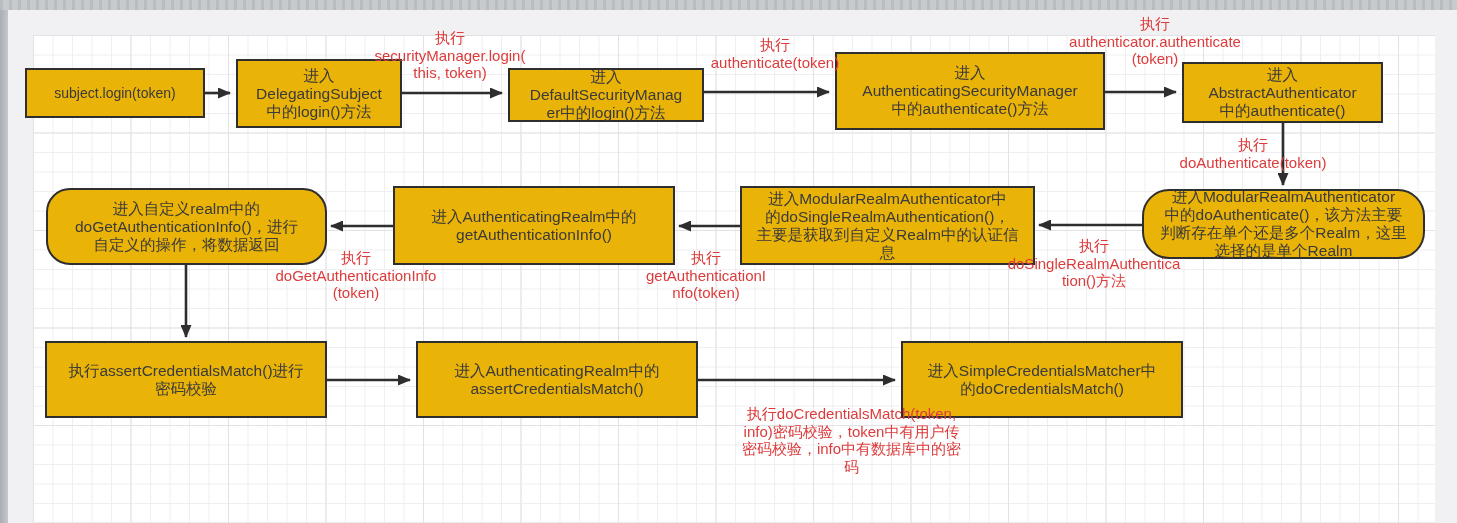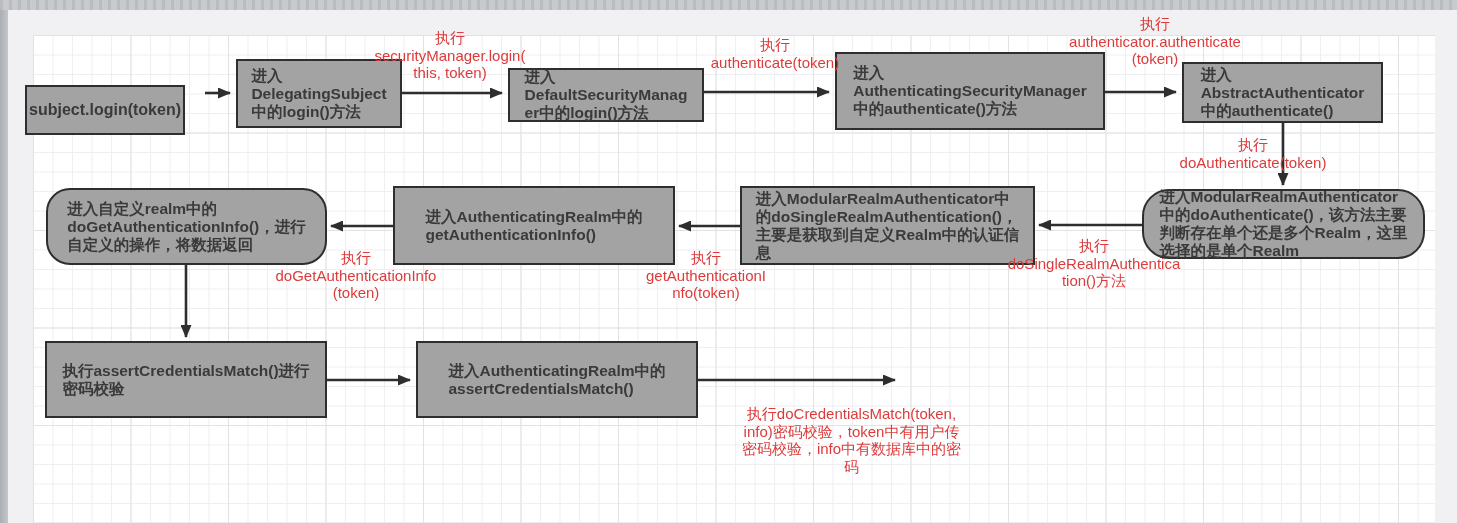--- a/index.html
+++ b/index.html
@@ -12,23 +12,23 @@
           background:linear-gradient(90deg,#aaadb2,#c3c6ca);}
   .canvas{position:absolute;left:8px;top:10px;width:1449px;height:513px;background:#f1f1f3;}
   .grid{position:absolute;left:25px;top:25px;width:1402px;height:488px;background-color:#ffffff;
         background-image:
           linear-gradient(#e2e2e6 1px,transparent 1px),
           linear-gradient(90deg,#e2e2e6 1px,transparent 1px),
           linear-gradient(#efeff2 1px,transparent 1px),
           linear-gradient(90deg,#efeff2 1px,transparent 1px);
         background-size:97.5px 97.5px,97.5px 97.5px,19.5px 19.5px,19.5px 19.5px;}
   .edges{position:absolute;left:0;top:0;width:1449px;height:513px;}
-  .node{position:absolute;box-sizing:border-box;border:2.5px solid #2e2e2e;background:#a3a3a3;
-        display:flex;align-items:center;justify-content:center;text-align:left;
-        white-space:pre-line;font-size:15.5px;line-height:18px;color:#3a3a3a;font-weight:bold;}
+  .node{position:absolute;box-sizing:border-box;border:2.5px solid #2e2e2e;background:#eab308;
+        display:flex;align-items:center;justify-content:center;text-align:center;
+        white-space:pre-line;font-size:15.5px;line-height:18px;color:#3a3a3a;}
   .elabel{position:absolute;text-align:center;white-space:pre-line;
         color:#dd3b3b;font-size:15px;line-height:17.5px;}
 </style>
 </head>
 <body>
 
 <div class="screen">
   <div class="top-chrome"></div>
   <div class="left-chrome"></div>
 
@@ -49,21 +49,21 @@
         <path d="M1275,113 V175" marker-end="url(#ah)"></path>
         <path d="M1134,215 H1031" marker-end="url(#ah)"></path>
         <path d="M732,216 H671" marker-end="url(#ah)"></path>
         <path d="M385,216 H323" marker-end="url(#ah)"></path>
         <path d="M178,255 V327" marker-end="url(#ah)"></path>
         <path d="M319,370 H402" marker-end="url(#ah)"></path>
         <path d="M690,370 H887" marker-end="url(#ah)"></path>
       </g>
     </svg>
 
-    <div class="node" style="left:17px;top:75px;width:160px;height:50px;font-size:16px;">subject.login(token)</div>
+    <div class="node" style="left:17px;top:58px;width:180px;height:50px;font-size:14px;">subject.login(token)</div>
     <div class="node" style="left:228px;top:49px;width:166px;height:69px;">进入
 DelegatingSubject
 中的login()方法</div>
     <div class="node" style="left:500px;top:58px;width:196px;height:54px;">进入
 DefaultSecurityManag
 er中的login()方法</div>
     <div class="node" style="left:827px;top:42px;width:270px;height:78px;">进入
 AuthenticatingSecurityManager
 中的authenticate()方法</div>
     <div class="node" style="left:1174px;top:52px;width:201px;height:61px;">进入
@@ -79,20 +79,22 @@
 息</div>
     <div class="node" style="left:385px;top:176px;width:282px;height:79px;">进入AuthenticatingRealm中的
 getAuthenticationInfo()</div>
     <div class="node" style="left:38px;top:178px;width:281px;height:77px;border-radius:24px;">进入自定义realm中的
 doGetAuthenticationInfo()，进行
 自定义的操作，将数据返回</div>
     <div class="node" style="left:37px;top:331px;width:282px;height:77px;">执行assertCredentialsMatch()进行
 密码校验</div>
     <div class="node" style="left:408px;top:331px;width:282px;height:77px;">进入AuthenticatingRealm中的
 assertCredentialsMatch()</div>
+    <div class="node" style="left:893px;top:331px;width:282px;height:77px;">进入SimpleCredentialsMatcher中
+的doCredentialsMatch()</div>
 
     <div class="elabel" style="left:322px;top:19px;width:240px;">执行
 securityManager.login(
 this, token)</div>
     <div class="elabel" style="left:667px;top:26px;width:200px;">执行
 authenticate(token)</div>
     <div class="elabel" style="left:1027px;top:5px;width:240px;">执行
 authenticator.authenticate
 (token)</div>
     <div class="elabel" style="left:1125px;top:126px;width:240px;">执行

